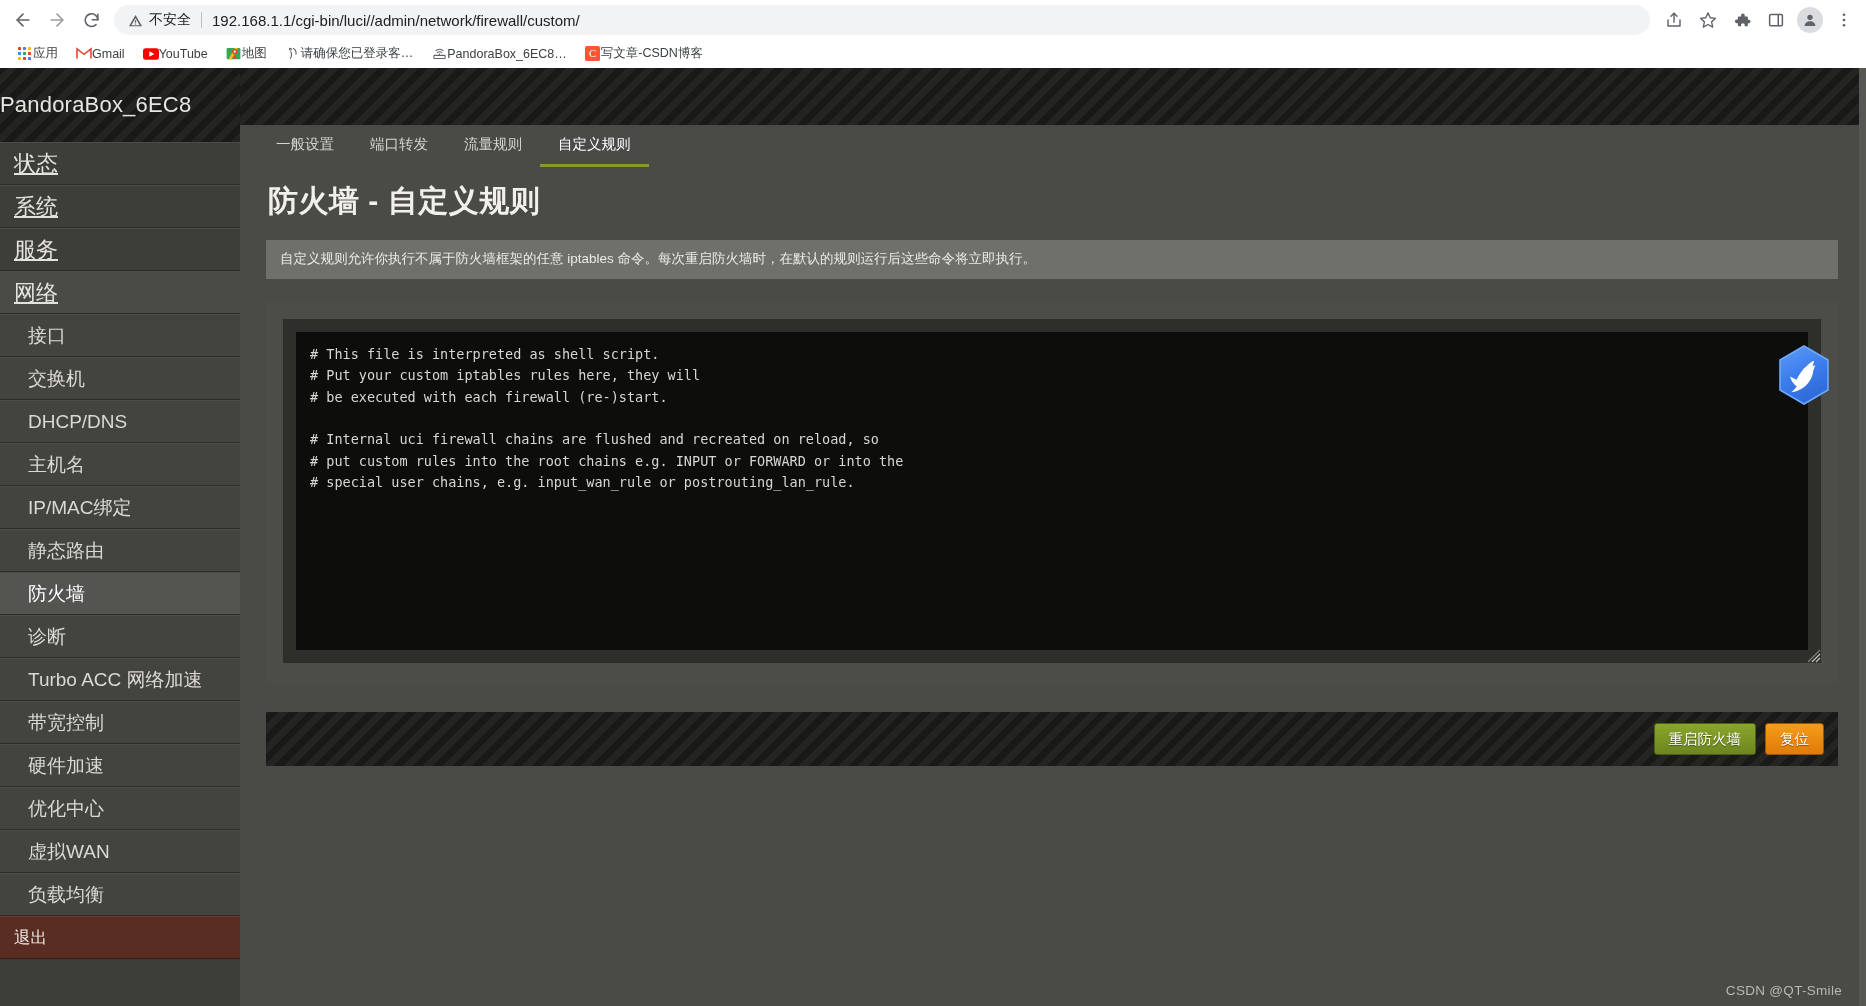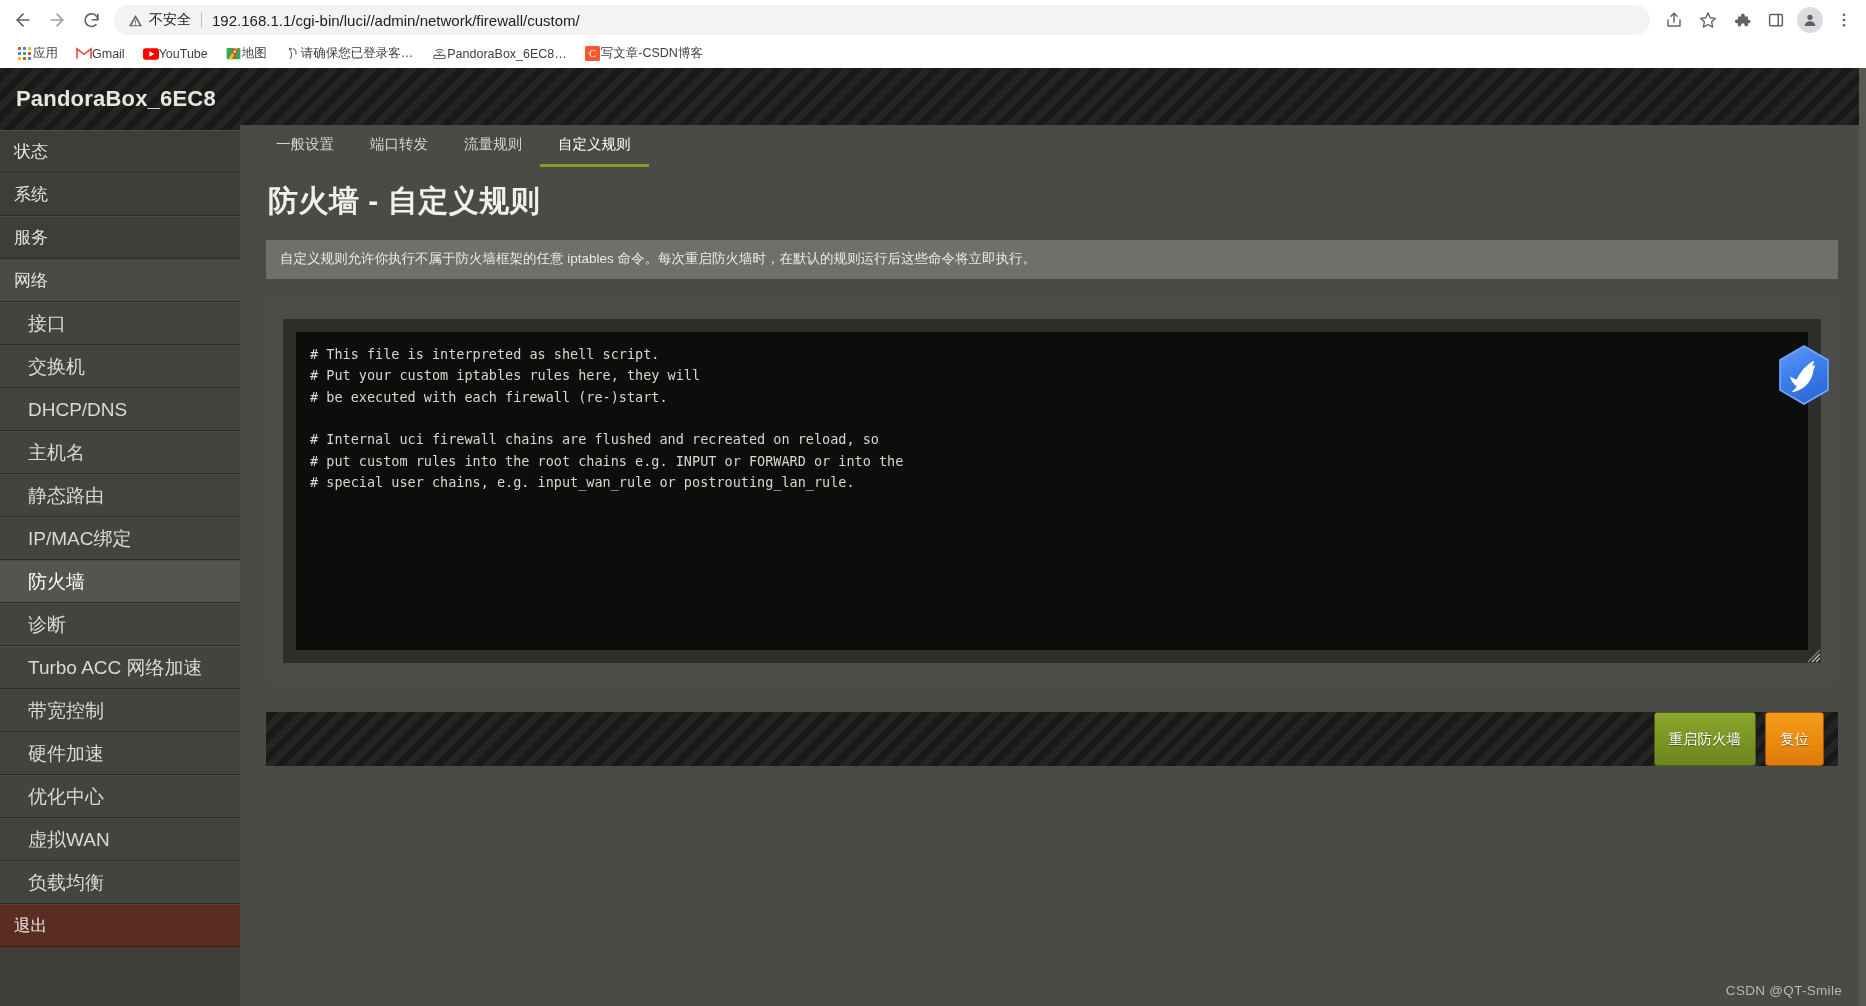--- a/index.html
+++ b/index.html
@@ -125,40 +125,39 @@
   .sidebar {
     width: 240px;
     flex: 0 0 240px;
     background: #3d3d3a;
     display: flex;
     flex-direction: column;
     position: relative;
     z-index: 3;
   }
   .brand {
-    height: 62px;
+    height: 74px;
     display: flex; align-items: center;
-    padding-left: 16px;
     color: #e8e6e1;
     font-size: 22px;
-    font-weight: bold;
+    font-weight: normal;
     letter-spacing: 0.2px;
   }
   .menu { display: flex; flex-direction: column; }
   .menu-item {
     height: 43px;
     display: flex; align-items: center;
     padding-left: 14px;
     color: #e4e2dd;
     font-size: 16.5px;
     border-bottom: 1px solid #2c2c2a;
     border-top: 1px solid #4c4c48;
     background: #3d3d3a;
   }
-  .menu-item.top-level { font-size: 17px; }
+  .menu-item.top-level { font-size: 22px; text-decoration: underline; }
   .menu-item.sub {
     padding-left: 28px;
     font-size: 19px;
     background: #434340;
     color: #dbd9d4;
   }
   .menu-item.active-parent { background: #4a4a46; }
   .menu-item.sub.active { background: #545450; color: #ffffff; }
   .menu-item.logout {
     background: #5a2d22;
@@ -253,20 +252,21 @@
     right: 0px; bottom: 0px;
     width: 14px; height: 14px;
     pointer-events: none;
   }
   .editor-inner-wrap { position: relative; }
 
   .actions-bar {
     margin-top: 28px;
     height: 54px;
     display: flex;
+    align-items: center;
     justify-content: flex-end;
     padding-right: 14px;
     gap: 9px;
   }
   .btn {
     font-size: 14.5px;
     padding: 6px 14px;
     border-radius: 3px;
     border: 1px solid rgba(0,0,0,0.35);
     color: #ffffff;
@@ -503,24 +503,24 @@
       <div class="menu-item sub">
           <span>交换机</span>
         </div>
       <div class="menu-item sub">
           <span>DHCP/DNS</span>
         </div>
       <div class="menu-item sub">
           <span>主机名</span>
         </div>
       <div class="menu-item sub">
+          <span>IP/MAC绑定</span>
+        </div>
+      <div class="menu-item sub">
           <span>静态路由</span>
-        </div>
-      <div class="menu-item sub">
-          <span>IP/MAC绑定</span>
         </div>
       <div class="menu-item sub active">
           <span>防火墙</span>
         </div>
       <div class="menu-item sub">
           <span>诊断</span>
         </div>
       <div class="menu-item sub">
           <span>Turbo ACC 网络加速</span>
         </div>

